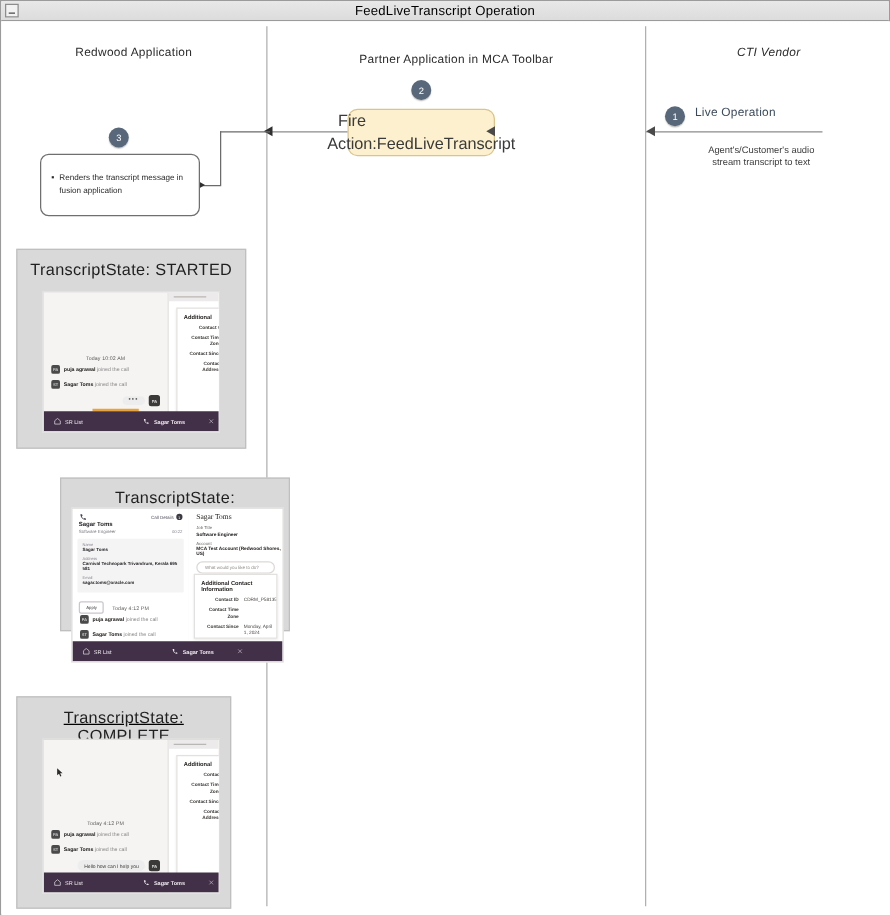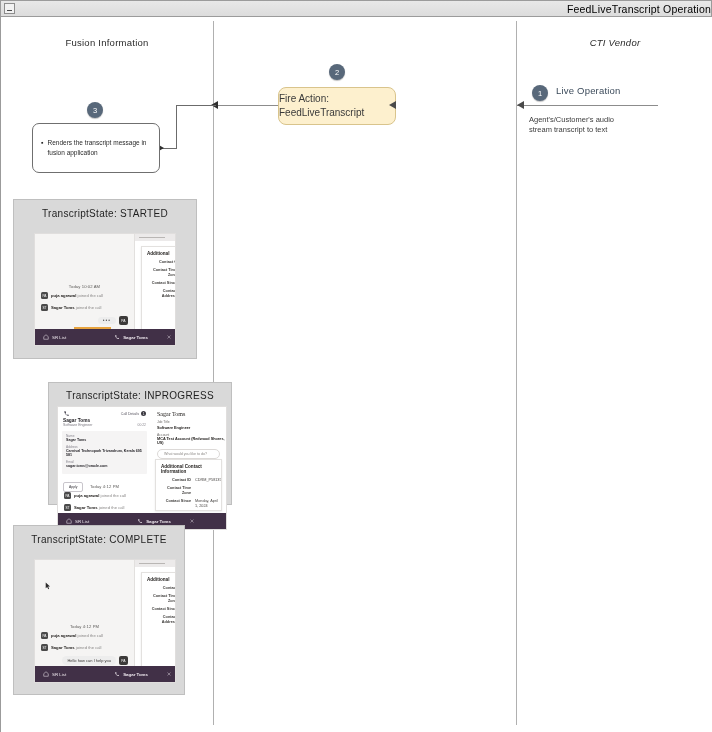--- a/index.html
+++ b/index.html
@@ -15,21 +15,21 @@
     position:absolute;left:0;top:0;width:712px;height:732px;
     box-sizing:border-box;
     border:1px solid #9b9b9b;
     background:#ffffff;
   }
   #titlebar{
     position:absolute;left:0;top:0;width:100%;height:16px;
     box-sizing:border-box;
     background:linear-gradient(#e8e8e8,#dcdcdc);
     border-bottom:1px solid #9b9b9b;
-    display:flex;align-items:center;justify-content:flex-end;
+    display:flex;align-items:center;justify-content:center;
   }
   #titlebar .title{
     font-size:10.5px;color:#000;letter-spacing:.2px;font-weight:400;
   }
   #min-icon{
     position:absolute;left:3px;top:2px;width:9px;height:9px;
     border:1px solid #8d8d8d;background:#f2f2f2;
     display:flex;align-items:flex-end;justify-content:center;
   }
   #min-icon i{display:block;width:5px;height:1px;background:#4a4a4a;margin-bottom:2px;}
@@ -72,31 +72,31 @@
   }
   #cti-arrow-line{
     position:absolute;left:516px;top:88px;width:141px;height:1px;background:#8c8c8c;
   }
   #cti-arrow-head{
     position:absolute;left:516px;top:84px;width:0;height:0;
     border-top:4px solid transparent;border-bottom:4px solid transparent;
     border-right:7px solid #4a4a4a;
   }
   #cti-note{
-    position:absolute;left:528px;top:98px;width:160px;text-align:left;
+    position:absolute;left:528px;top:98px;width:160px;text-align:center;
     font-size:7.5px;color:#3c3c3c;line-height:1.35;
   }
 
   
   #fire-action-box{
     position:absolute;left:277px;top:70px;width:118px;height:38px;
     box-sizing:border-box;
     background:#fdf0ce;border:1px solid #d9c48c;border-radius:8px;
-    display:flex;flex-direction:column;align-items:flex-start;justify-content:center;
-    font-size:10px;color:#3a3a3a;line-height:1.4;text-align:center;
+    display:flex;flex-direction:row;align-items:flex-end;justify-content:center;
+    font-size:13px;color:#3a3a3a;line-height:1.4;text-align:center;
   }
   #fire-arrow-in-head{
     position:absolute;left:388px;top:84px;width:0;height:0;
     border-top:4px solid transparent;border-bottom:4px solid transparent;
     border-right:7px solid #4a4a4a;
   }
 
   
   #ret-h1{position:absolute;left:213px;top:88px;width:64px;height:1px;background:#8c8c8c;}
   #ret-head{
@@ -125,21 +125,21 @@
     font-size:6.5px;color:#2a2a2a;line-height:1.5;
   }
   #render-box .dot{font-size:7px;line-height:1.3;}
 
   
   .shot-panel{
     position:absolute;box-sizing:border-box;
     background:#d9d9d9;border:1px solid #bfbfbf;
   }
   .shot-title{
-    width:100%;text-align:center;font-size:10px;color:#1f1f1f;
+    width:100%;text-align:center;font-size:13px;color:#1f1f1f;
     letter-spacing:.3px;
   }
   .shot-body{
     position:absolute;background:#f2f1f0;overflow:hidden;
     border:1px solid #e0dedd;box-sizing:border-box;
   }
   
   .chat-col{position:absolute;left:0;top:0;bottom:0;background:#f5f4f3;}
   .chat-stack{position:absolute;left:0;width:100%;}
   .chat-time{font-size:4.2px;color:#5e5c5a;text-align:center;margin-bottom:3px;letter-spacing:.1px;}
@@ -219,21 +219,22 @@
         <i></i>
       </div>
     <span class="title">FeedLiveTranscript Operation</span>
   </div>
 
   <div id="canvas">
 
     <div class="lane-div" id="lane-div-1"></div>
     <div class="lane-div" id="lane-div-2"></div>
 
-    <div class="lane-label" id="lane-label-fusion">Fusion Information</div>
+    <div class="lane-label" id="lane-label-fusion">Redwood Application</div>
+    <div class="lane-label" id="lane-label-partner">Partner Application in MCA Toolbar</div>
     <div class="lane-label" id="lane-label-cti">CTI Vendor</div>
 
     <div class="badge" id="badge-1">1</div>
     <div id="live-transcript-label">Live Operation</div>
     <div id="cti-arrow-line"></div>
     <div id="cti-arrow-head"></div>
     <div id="cti-note">
       <div>Agent's/Customer's audio</div>
       <div>stream transcript to text</div>
     </div>
@@ -423,21 +424,21 @@
           </span>
           <span class="seg s3">
             <svg class="ico" viewBox="0 0 16 16">
                 <path d="M4 4 L12 12 M12 4 L4 12" stroke="#c9bfcb" stroke-width="1.4"></path>
               </svg>
           </span>
         </div>
       </div>
     </div>
 
-    <div class="shot-panel" id="panel-3" style="left:12px;top:508px;width:172px;height:170px;">
+    <div class="shot-panel" id="panel-3" style="left:12px;top:540px;width:172px;height:170px;text-decoration:underline;">
       <div class="shot-title" style="margin-top:8px;">TranscriptState: COMPLETE</div>
       <div class="shot-body" style="left:20px;top:33px;width:142px;height:124px;">
         <div class="chat-col" style="width:99px;">
           <div class="chat-stack" style="top:64px;">
             <div class="chat-time">Today 4:12 PM</div>
             <div class="chat-line">
               <span class="chat-av">PA</span>
               <span class="chat-txt"><b>puja agrawal</b>
                 <span>joined the call</span></span>
             </div>

